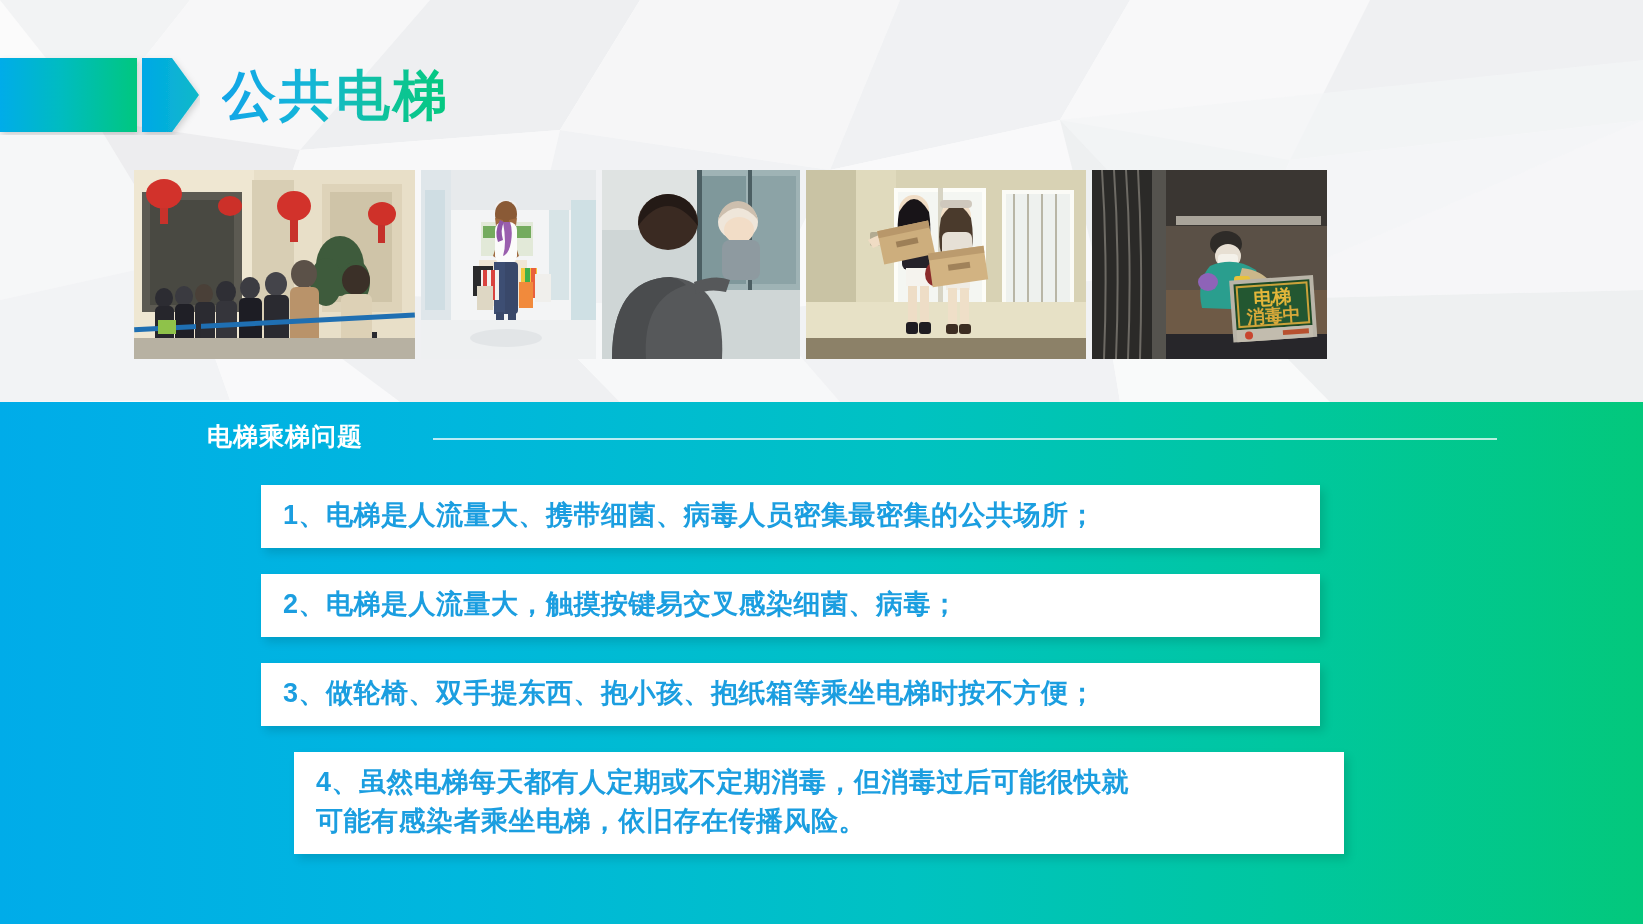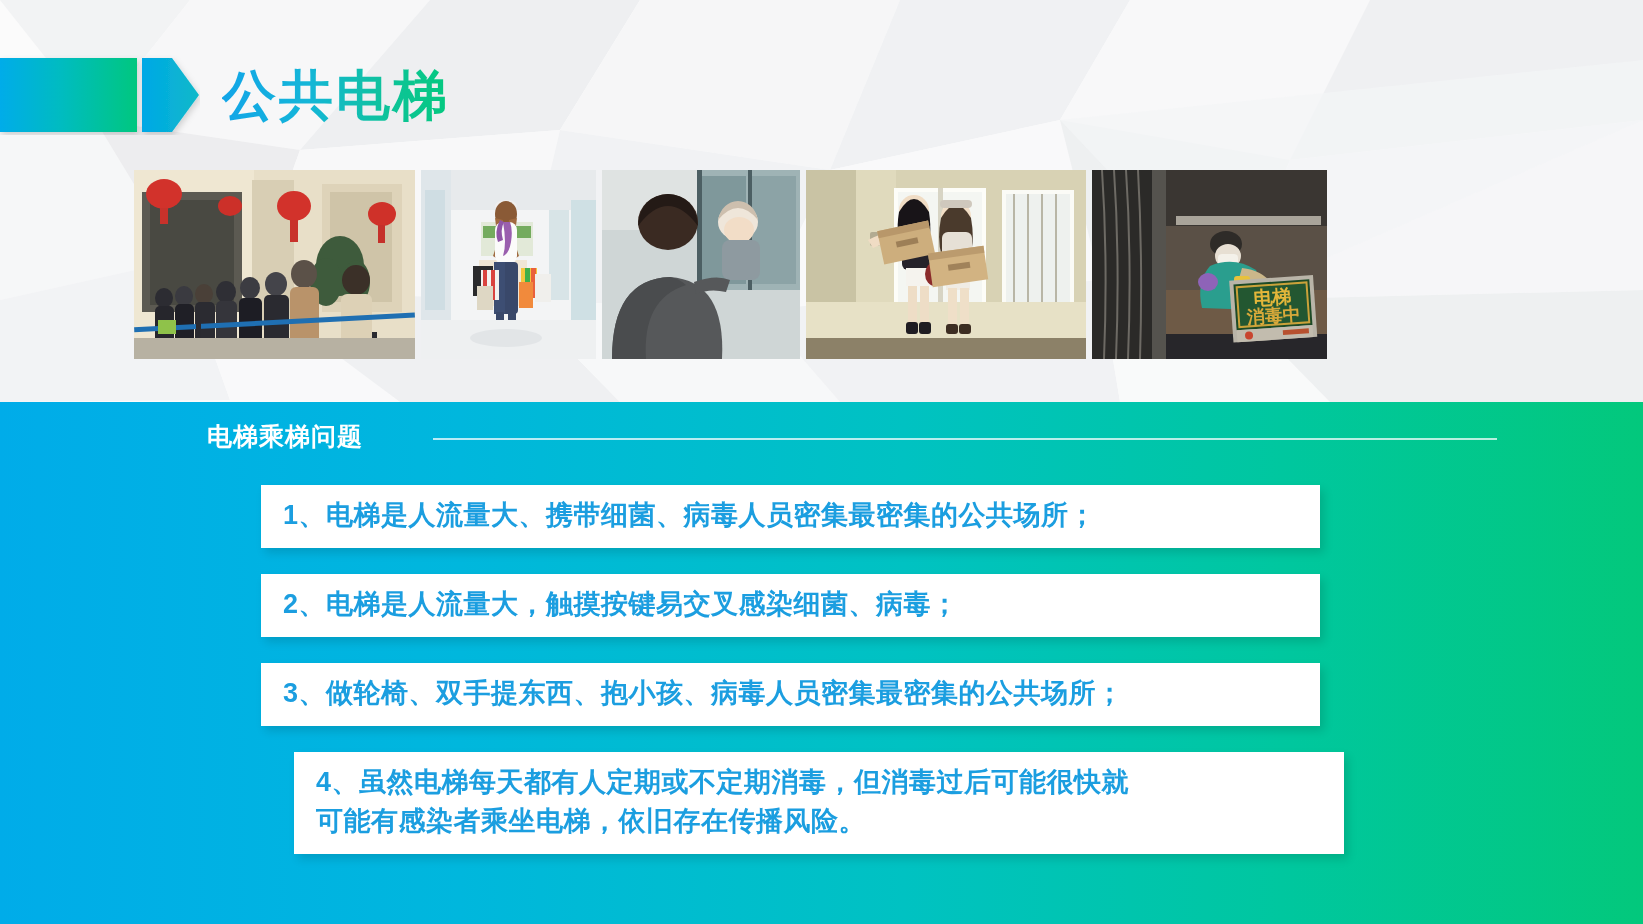--- a/index.html
+++ b/index.html
@@ -378,21 +378,21 @@
 
     <div class="card">
       <div class="card-text"><span class="card-num">1、</span><span>电梯是人流量大、携带细菌、病毒人员密集最密集的公共场所；</span></div>
     </div>
 
     <div class="card">
       <div class="card-text"><span class="card-num">2、</span><span>电梯是人流量大，触摸按键易交叉感染细菌、病毒；</span></div>
     </div>
 
     <div class="card">
-      <div class="card-text"><span class="card-num">3、</span><span>做轮椅、双手提东西、抱小孩、病毒人员密集最密集的公共场所；</span></div>
+      <div class="card-text"><span class="card-num">3、</span><span>做轮椅、双手提东西、抱小孩、抱纸箱等乘坐电梯时按不方便；</span></div>
     </div>
 
     <div class="card wide">
       <div class="card-text"><span class="card-num">4、</span><span>虽然电梯每天都有人定期或不定期消毒，但消毒过后可能很快就
 可能有感染者乘坐电梯，依旧存在传播风险。</span></div>
     </div>
 
   </div>
 
 </div>

